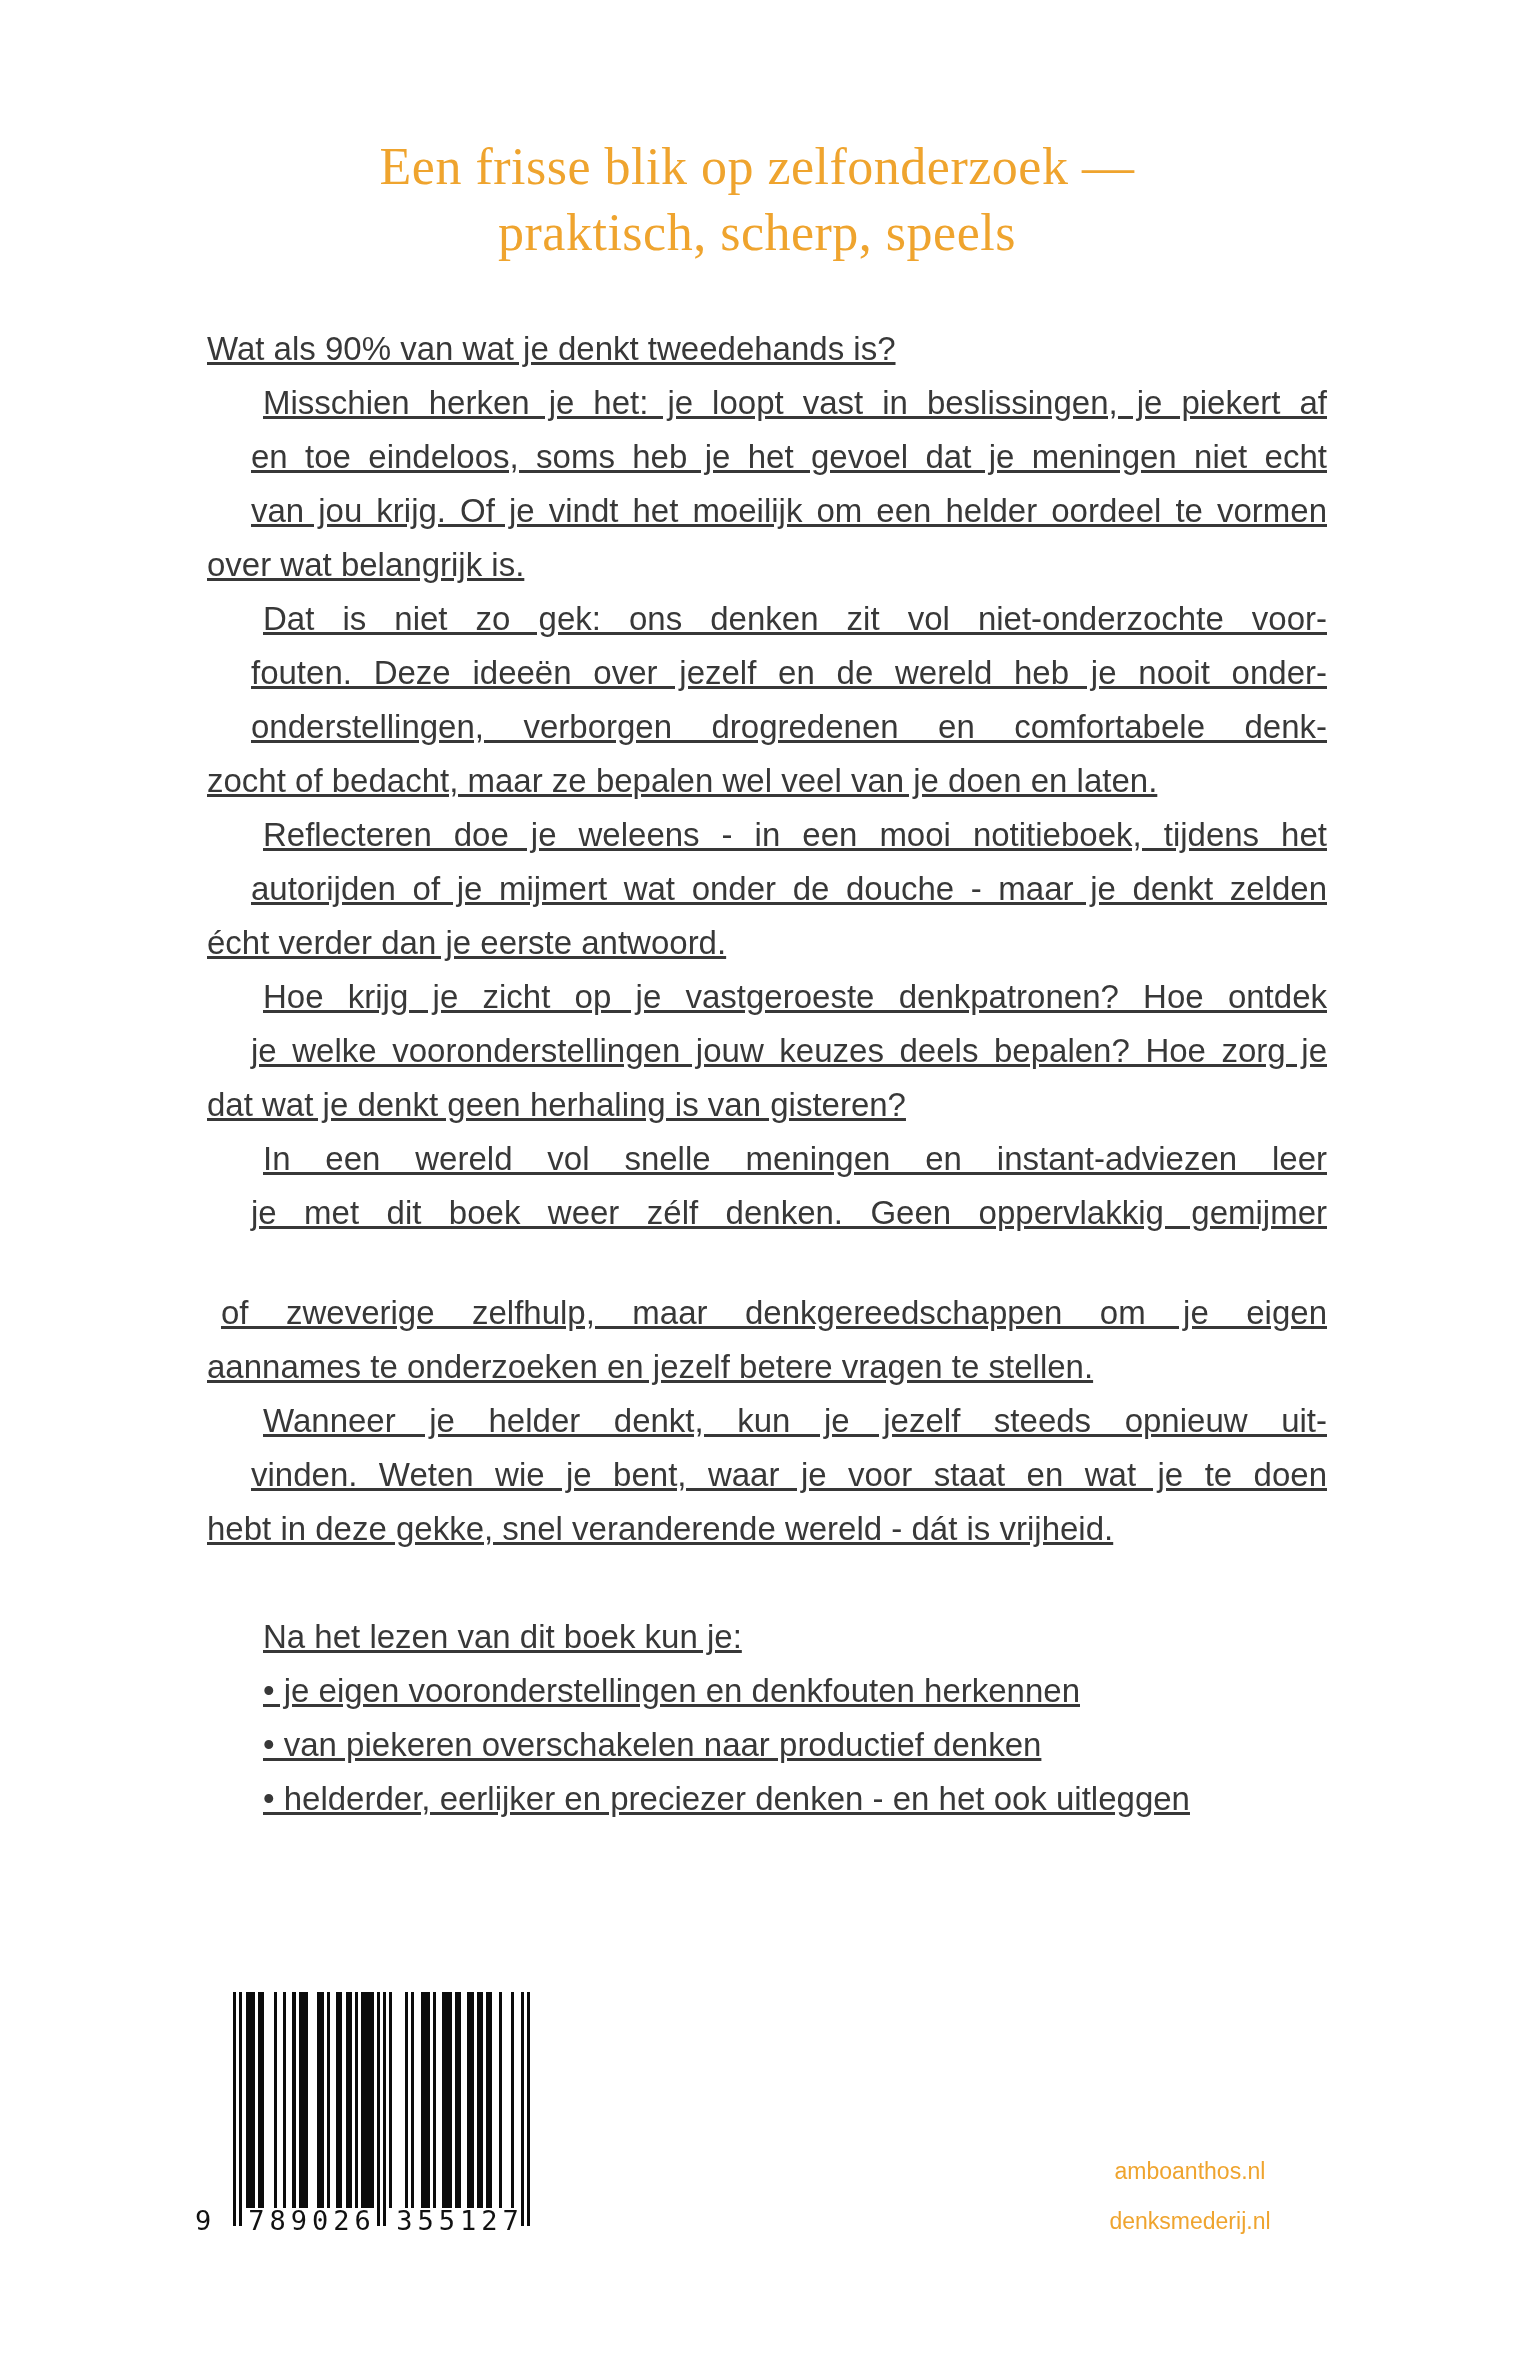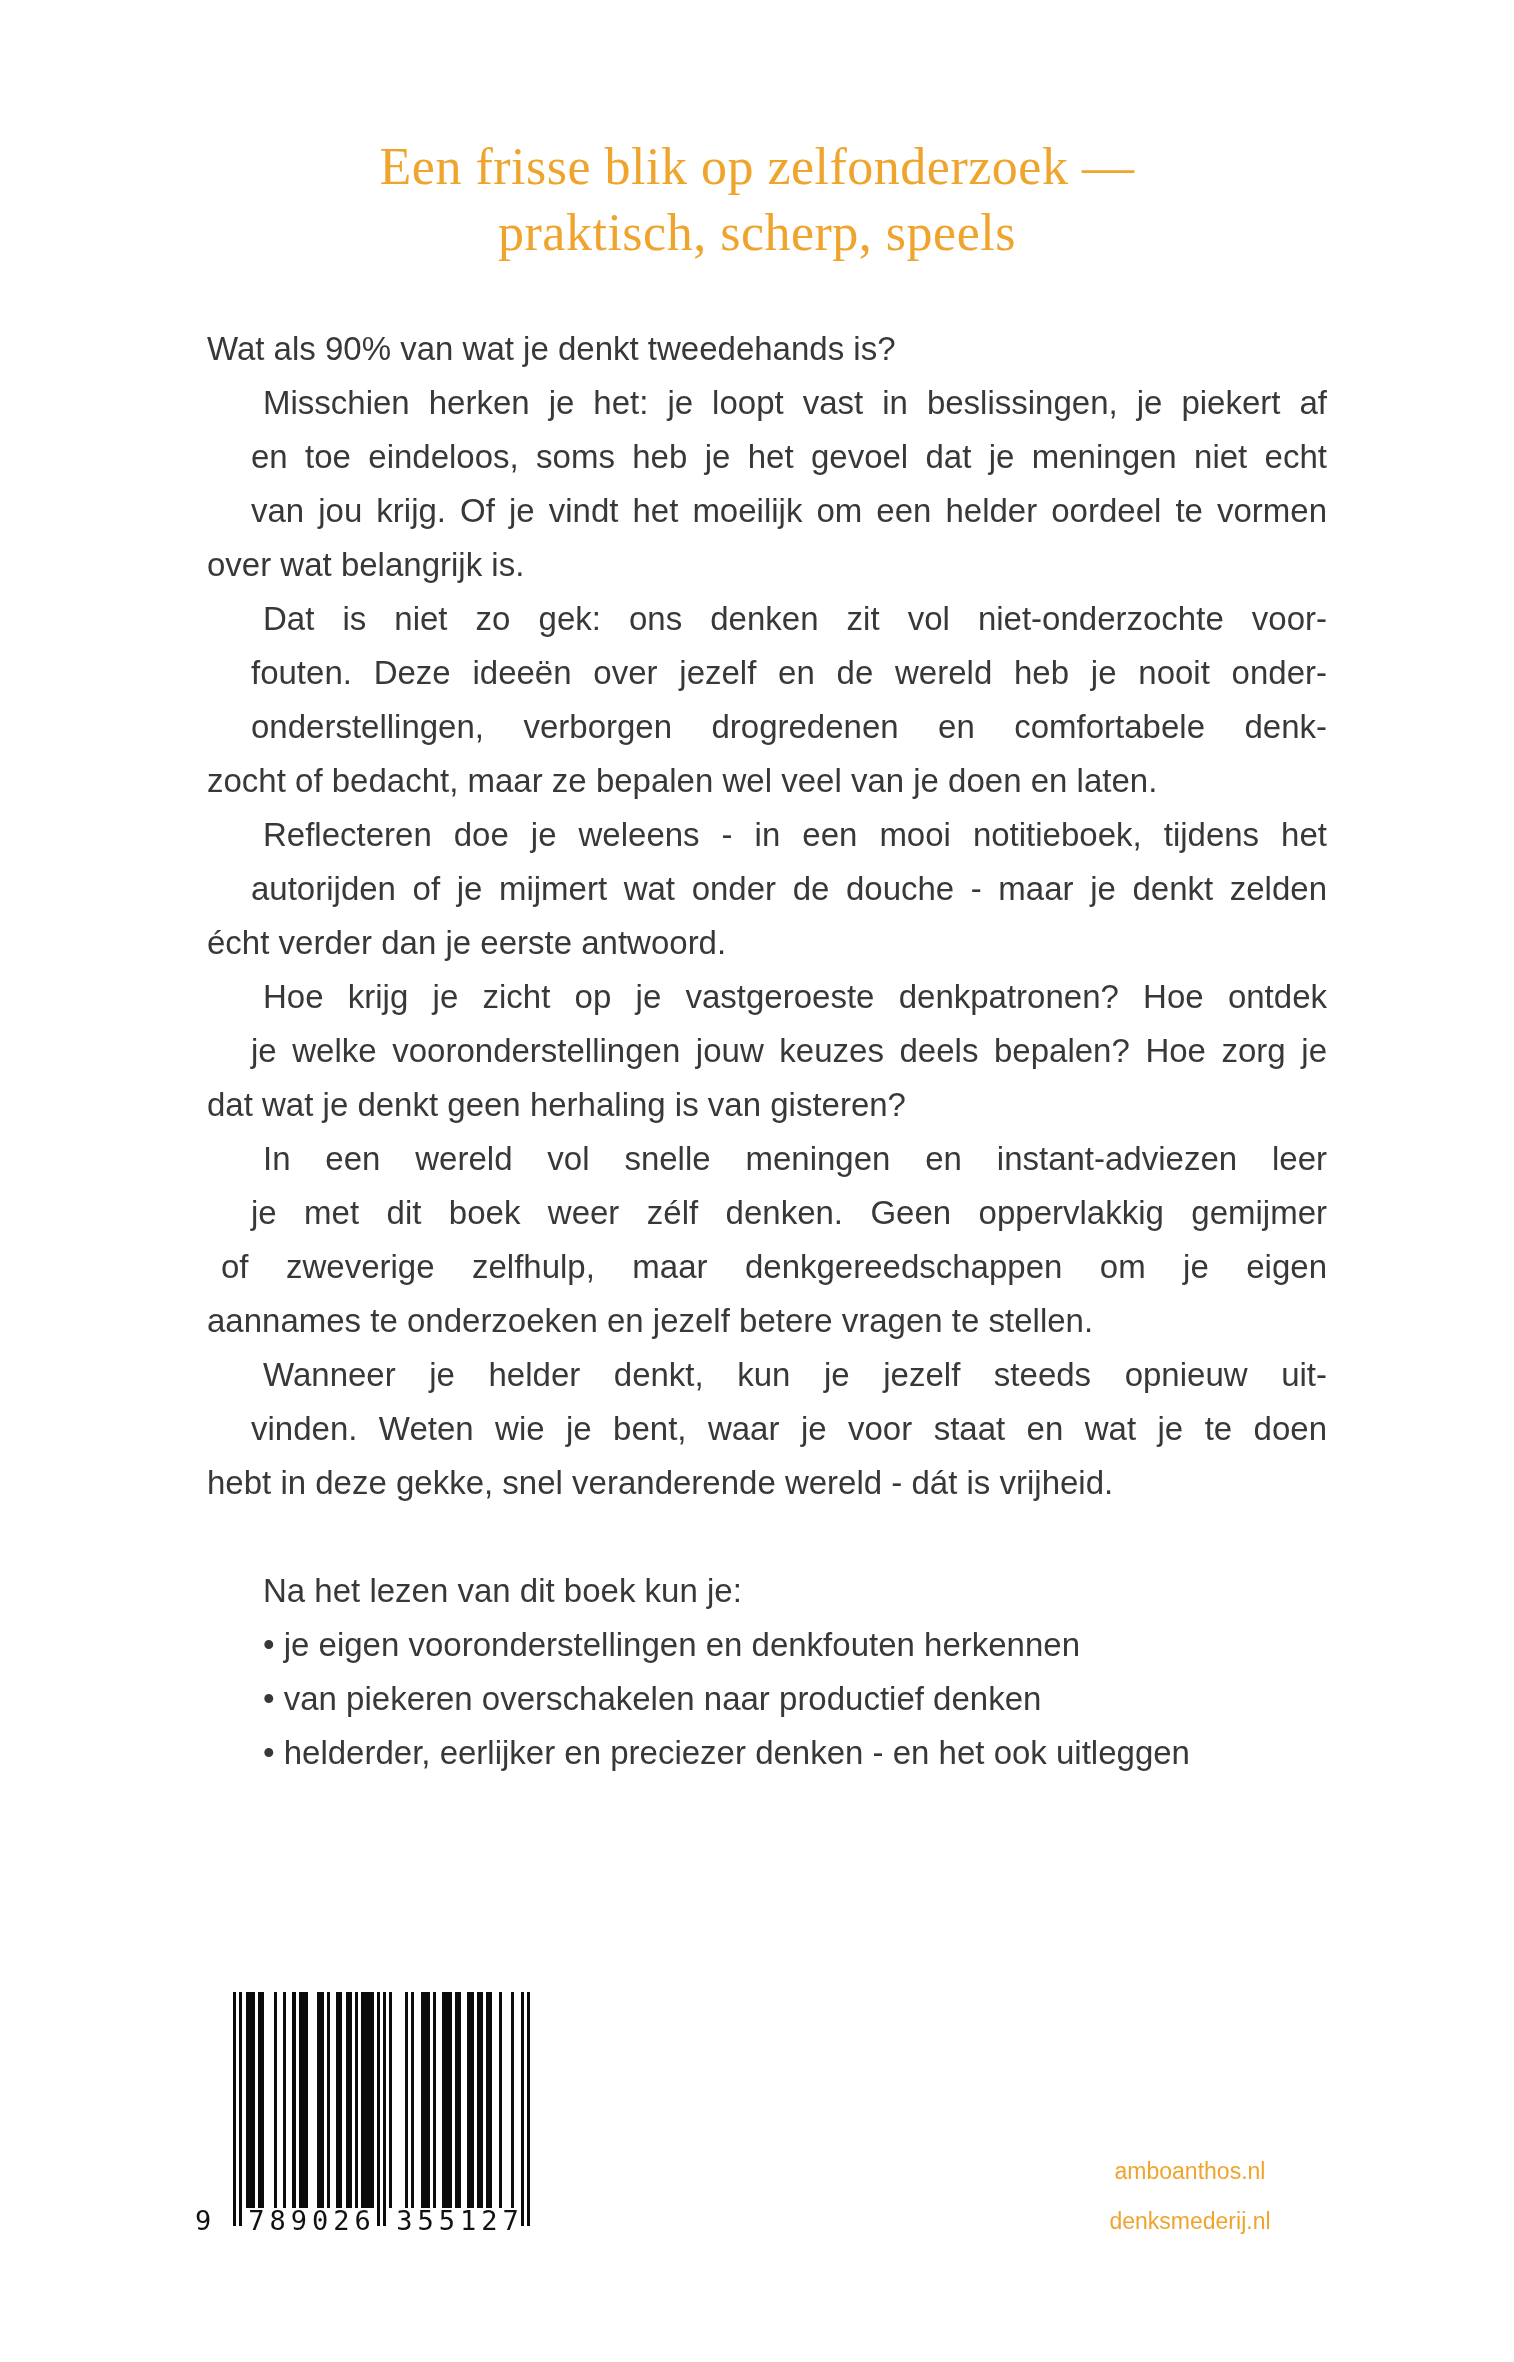--- a/index.html
+++ b/index.html
@@ -36,35 +36,37 @@
     position: absolute;
     left: 207px;
     top: 322px;
     width: 1120px;
     font-size: 33px;
     line-height: 54px;
     color: var(--ink, #333);
   }
   .line {
     height: 54px;
+    text-decoration: underline;
   }
   .justify {
     text-align: justify;
     text-align-last: justify;
     margin-left: 44px;
   }
   .indent-justify {
     padding-left: 56px;
     text-align: justify;
     text-align-last: justify;
   }
   .smallindent-justify {
     padding-left: 14px;
     text-align: justify;
     text-align-last: justify;
+    margin-top: 46px;
   }
   .indent {
     padding-left: 56px;
   }
   .blank { }
   .barcode-wrap {
     position: absolute;
     left: 195px;
     top: 1992px;
     width: 340px;

